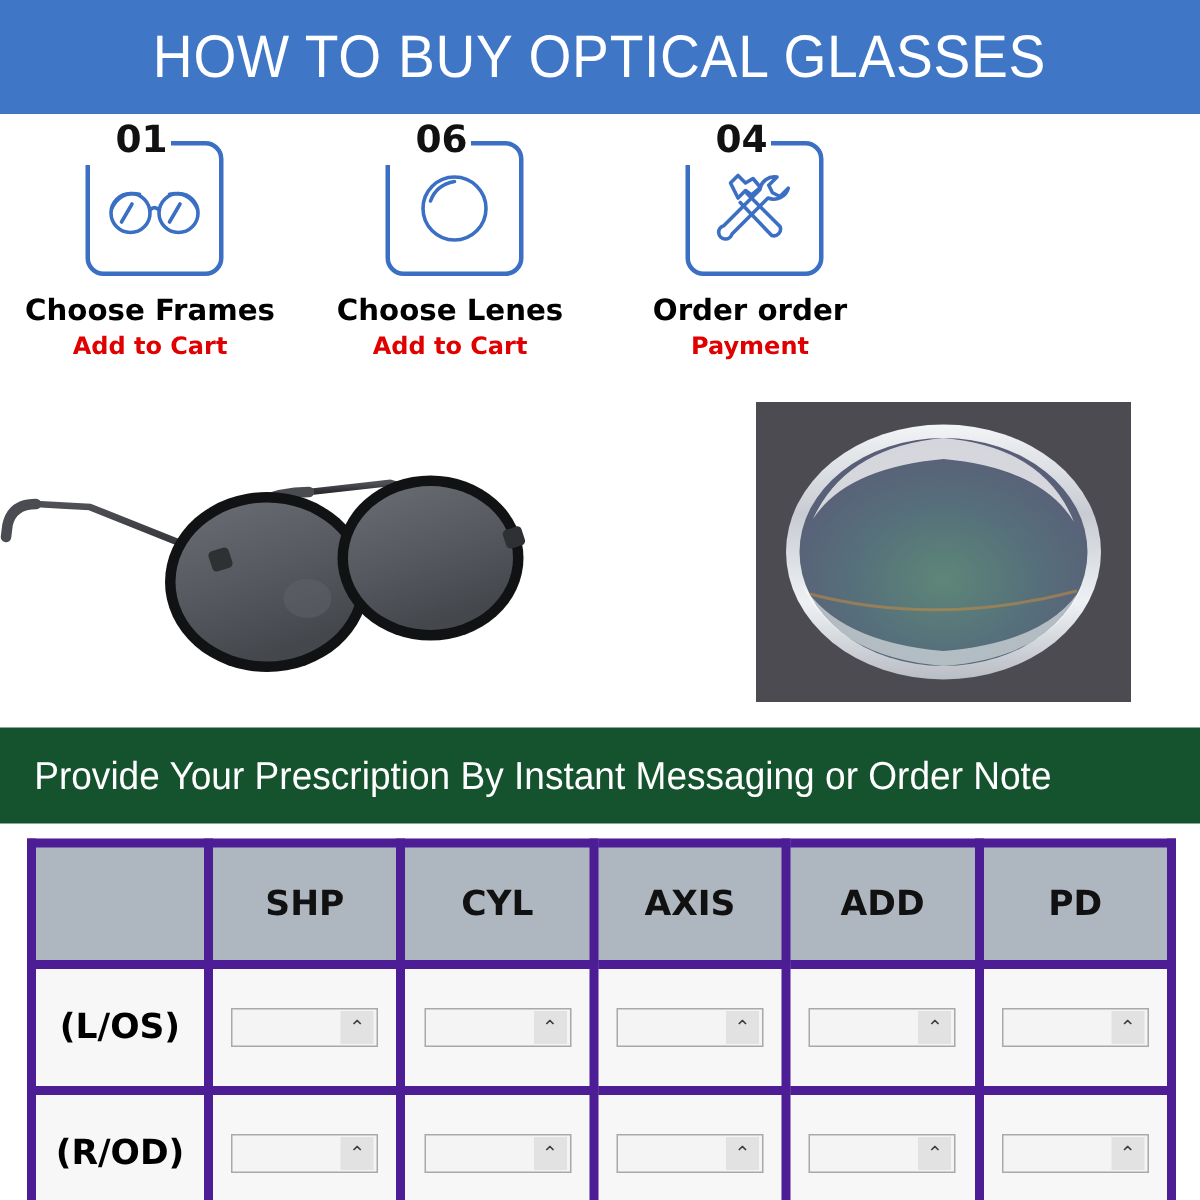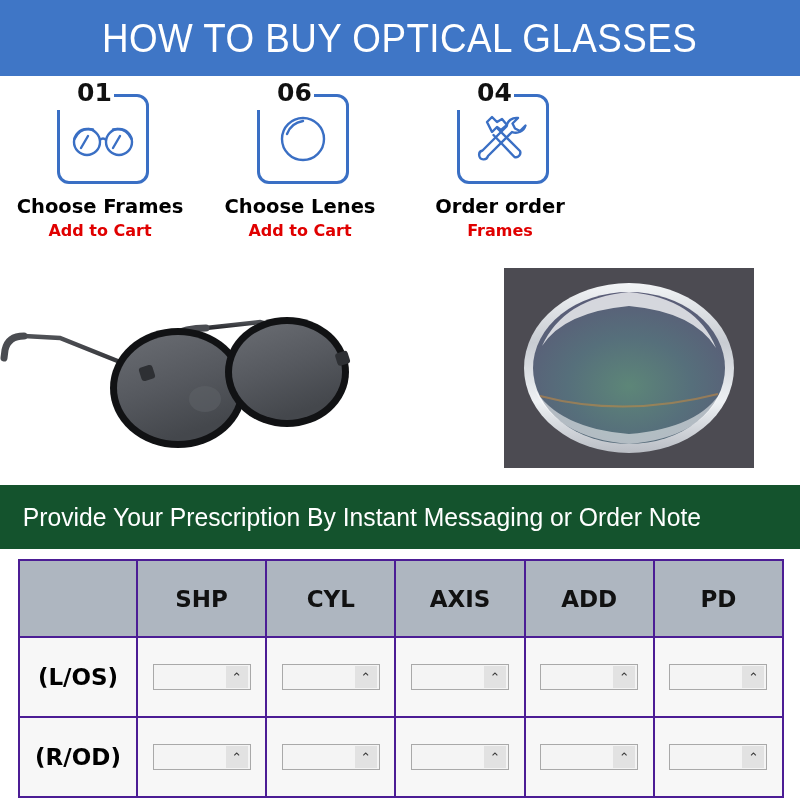--- a/index.html
+++ b/index.html
@@ -199,21 +199,21 @@
     background: #f7f7f7;
   }
   table.rx-table {
     width: 100%;
     height: 100%;
     border-collapse: collapse;
     table-layout: fixed;
   }
   table.rx-table th,
   table.rx-table td {
-    border: 2px solid #4c1d95;
+    border: 6px solid #4c1d95;
     text-align: center;
     vertical-align: middle;
     padding: 0;
   }
   table.rx-table thead th {
     background: #aeb6c0;
     height: 75px;
     font-size: 23px;
     font-weight: bold;
     color: #111111;
@@ -317,21 +317,21 @@
 
             <path d="M44 8 L38.5 13.5 L41 18.5 L46 21 L51.5 15.5 A10 10 0 0 1 38 22 L14 46 A4.5 4.5 0 1 1 8.5 40.5 L32.5 16.5 A10 10 0 0 1 44 8 Z"></path>
 
             <path d="M13 12 L18 7 L23 12 L28 9 L33 15 L27 20 L23 17 L18 22 Z"></path>
             <path d="M24 19 L46 41 A4.5 4.5 0 0 1 40.5 47 L19.5 25"></path>
           </g>
         </svg>
       </div>
     </div>
     <div class="step-label">Order order</div>
-    <div class="step-sub">Frames</div>
+    <div class="step-sub">Payment</div>
   </div>
 </div>
 
 <div class="photos">
 
   <div class="glasses-photo">
     <svg width="370" height="200" viewBox="0 0 370 200">
       <defs>
         <linearGradient id="lensDark" x1="0" y1="0" x2="0.4" y2="1">
           <stop offset="0%" stop-color="#6a6d73"></stop>

